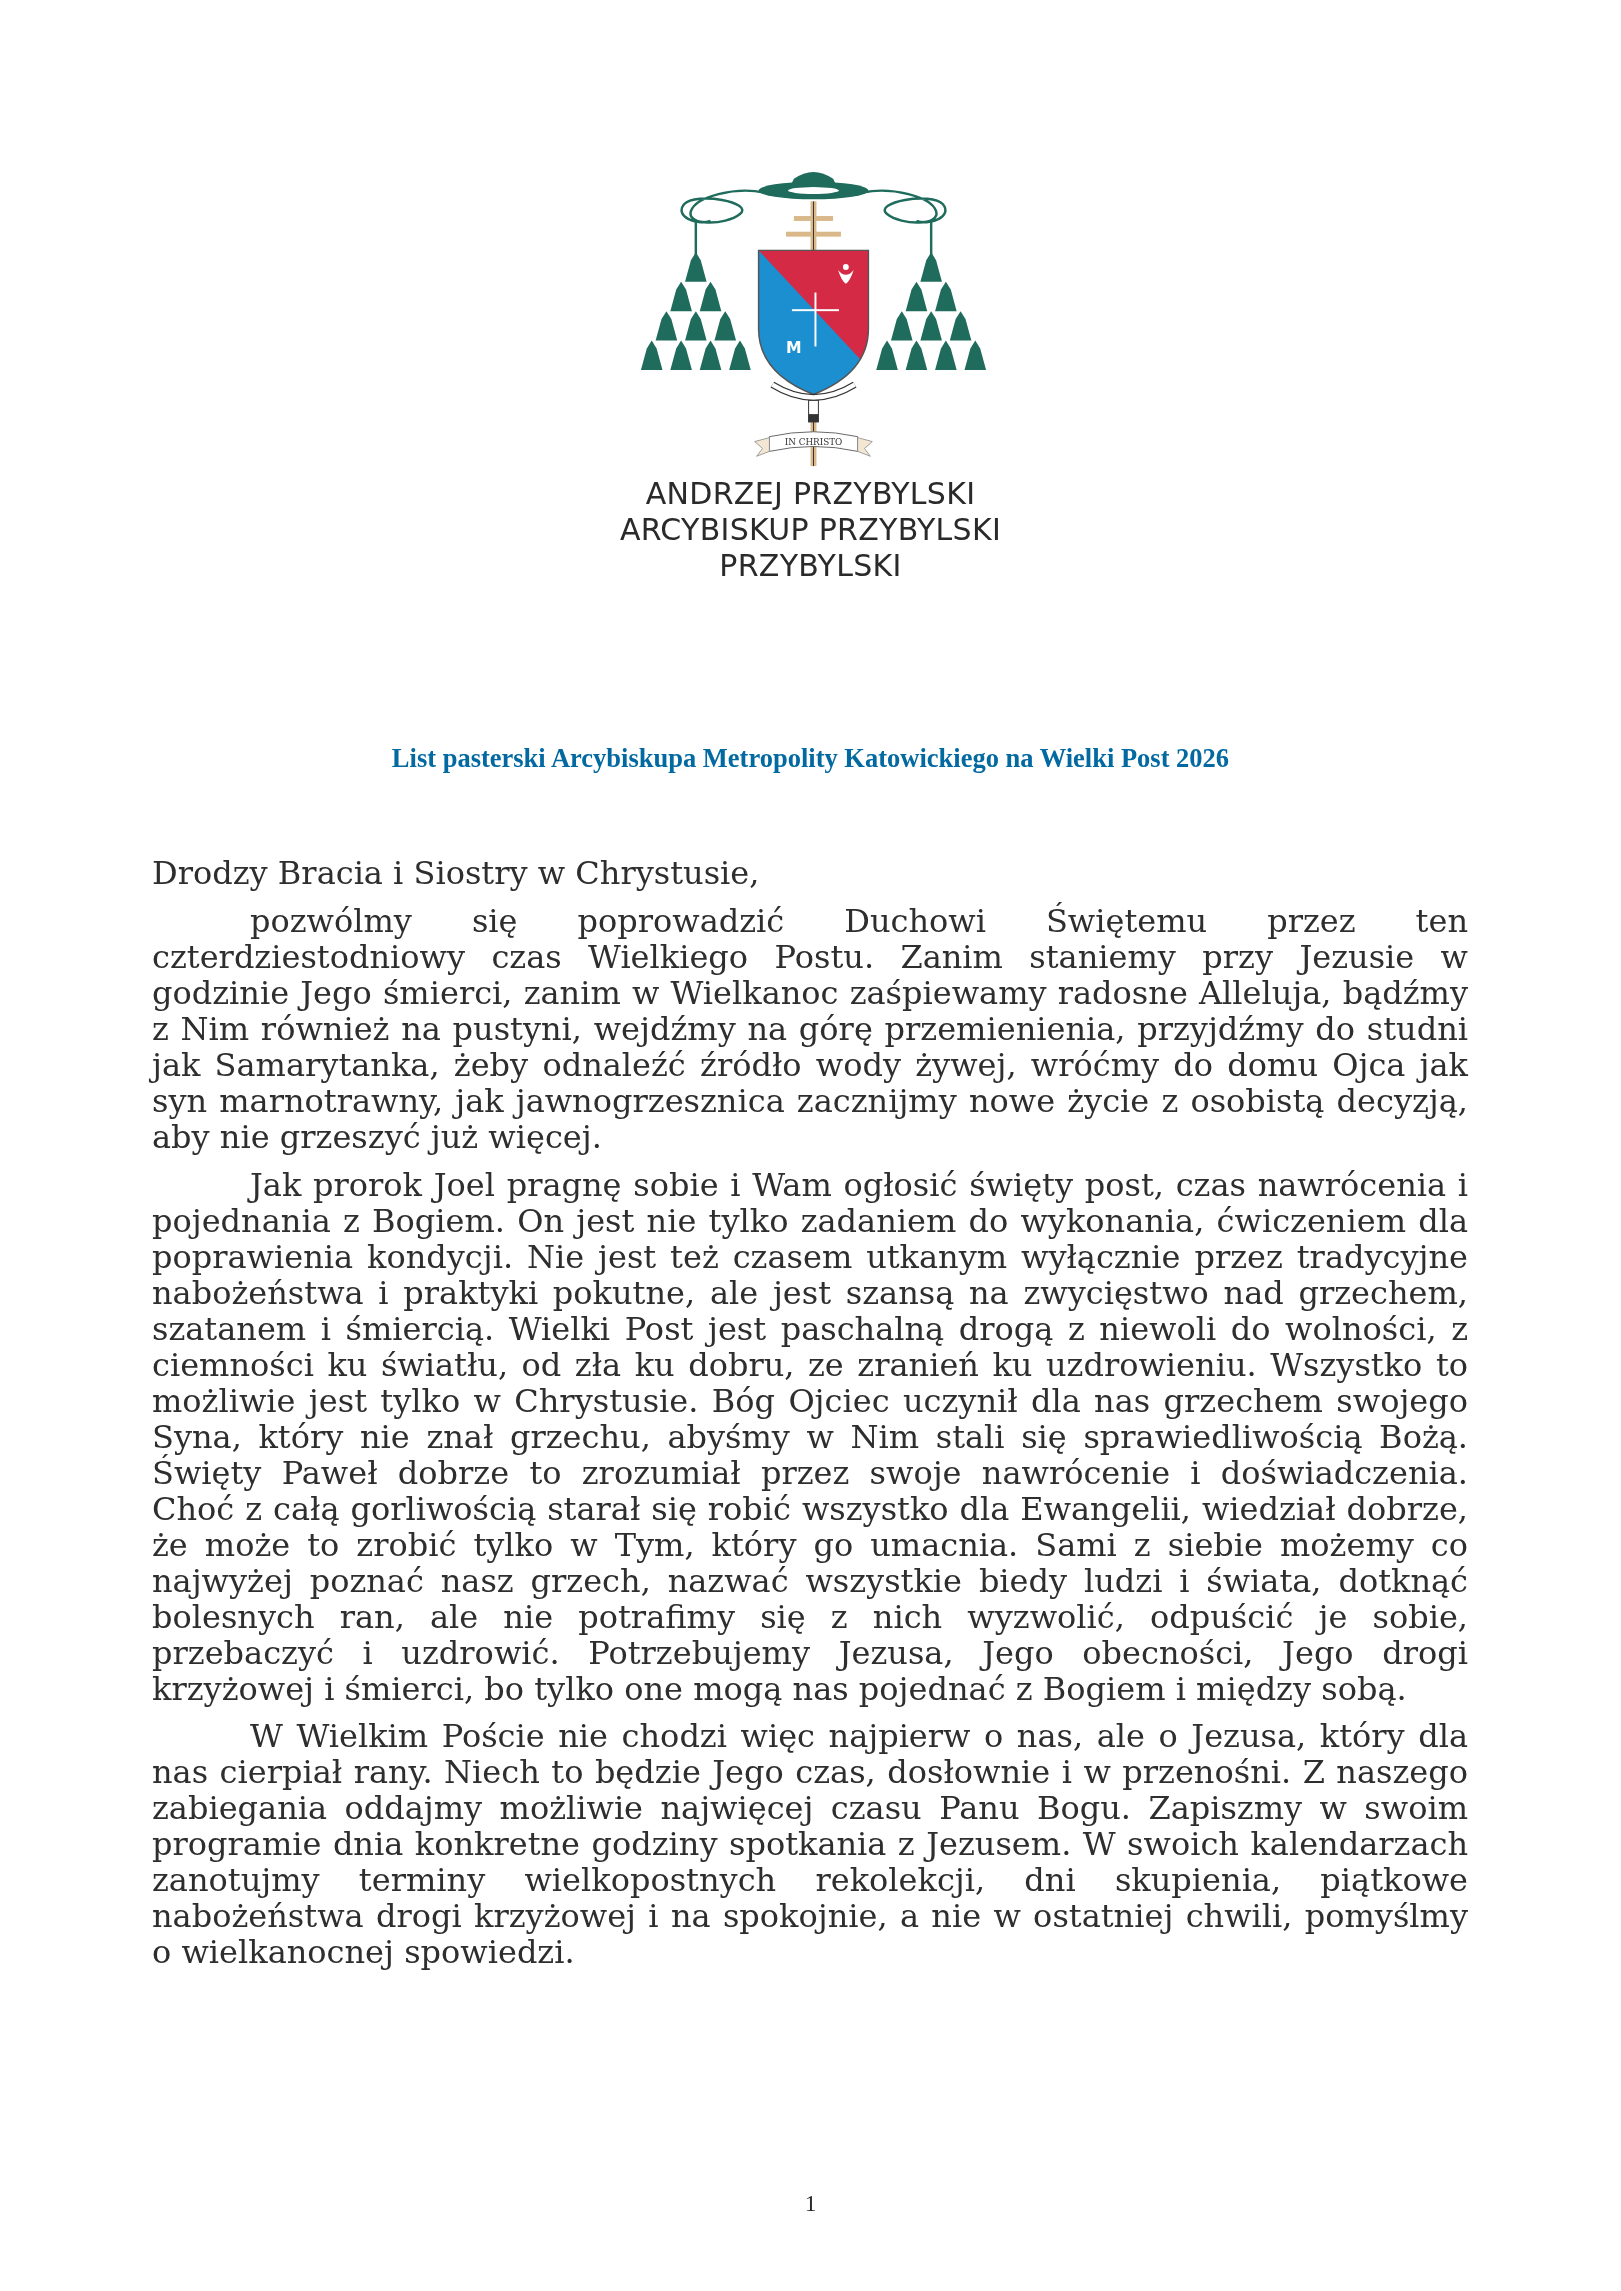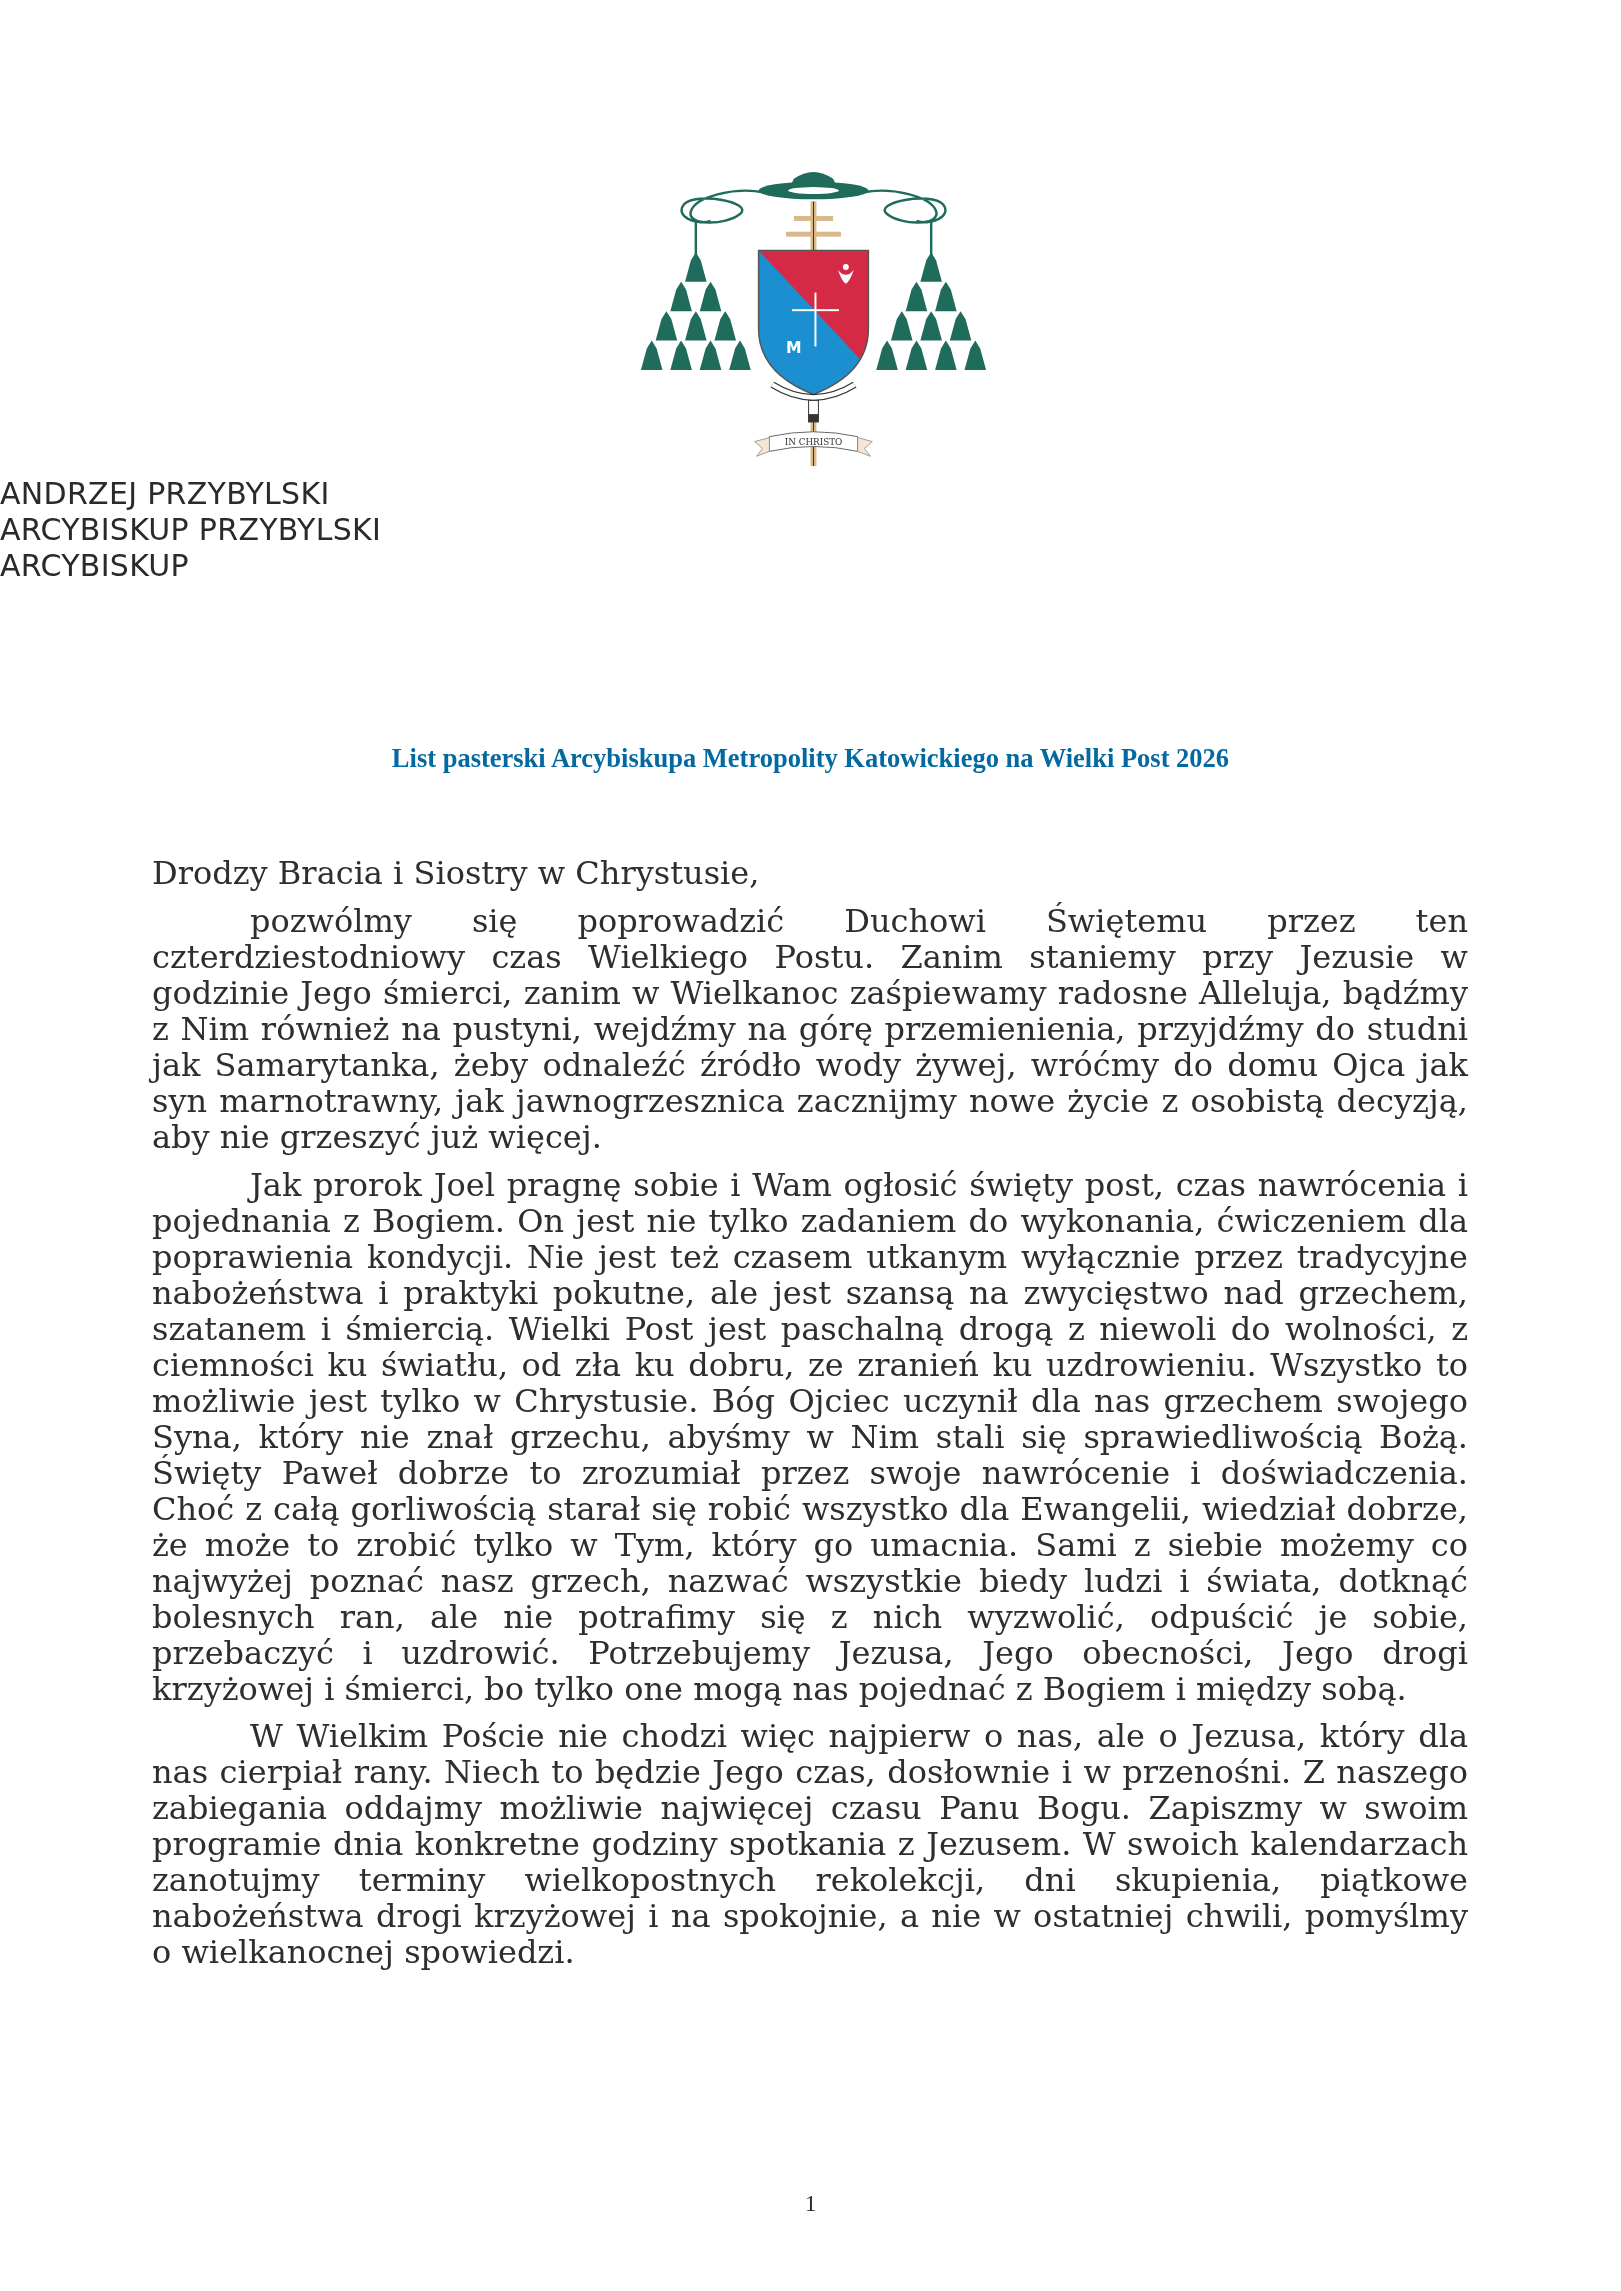--- a/index.html
+++ b/index.html
@@ -1,21 +1,21 @@
 <!DOCTYPE html>
 <html><head>
 <meta charset="utf-8">
 <style>
   html, body { margin: 0; padding: 0; background: #ffffff; }
   body { width: 1621px; height: 2292px; position: relative; overflow: hidden; color: #2b2b2b; }
   .page { position: absolute; left: 0; top: 0; width: 1621px; height: 2292px; }
 
   .crest { position: absolute; left: 637px; top: 167px; width: 353px; height: 304px; }
 
-  .author { position: absolute; left: 0; top: 476px; width: 1621px; 
+  .author { position: absolute; left: 0; top: 476px; width: 1621px; text-align: center;
     font-family: "DejaVu Sans", sans-serif; font-weight: normal; color: #2a2a2a; }
   .author div { font-size: 30px; line-height: 36px; letter-spacing: 0.3px; }
 
   .title { position: absolute; left: 0; top: 743px; width: 1621px; text-align: center;
     font-family: "Liberation Serif", serif; font-weight: bold; font-size: 26.5px; color: #0369a1; }
 
   .body { position: absolute; left: 152px; width: 1316px; top: 855px;
     font-family: "DejaVu Serif", serif; font-size: 32px; line-height: 36px; color: #2e2e2e; }
   .salutation { margin: 0 0 11.8px 0; }
   .para { margin: 0 0 11.8px 0; text-align: justify; text-indent: 98px; }
@@ -95,21 +95,21 @@
 
     <path d="M135 275 Q180 265 225 275 L225 290 Q180 280 135 290 Z" fill="#ffffff" stroke="#666" stroke-width="1"></path>
     <path d="M120 280 L135 276 L135 290 L122 295 L128 287 Z" fill="#f3e7d4" stroke="#888" stroke-width="0.8"></path>
     <path d="M240 280 L225 276 L225 290 L238 295 L232 287 Z" fill="#f3e7d4" stroke="#888" stroke-width="0.8"></path>
     <text x="180" y="284" text-anchor="middle" font-family="DejaVu Serif, serif" font-size="9" fill="#333">IN CHRISTO</text>
   </svg>
 
   <div class="author">
     <div>ANDRZEJ PRZYBYLSKI</div>
     <div>ARCYBISKUP PRZYBYLSKI</div>
-    <div>ARCYBISKUP</div>
+    <div>PRZYBYLSKI</div>
   </div>
 
   <div class="title">List pasterski Arcybiskupa Metropolity Katowickiego na Wielki Post 2026</div>
 
   <div class="body">
     <p class="salutation">Drodzy Bracia i Siostry w Chrystusie,</p>
     <p class="para">pozwólmy się poprowadzić Duchowi Świętemu przez ten czterdziestodniowy czas Wielkiego Postu. Zanim staniemy przy Jezusie w godzinie Jego śmierci, zanim w Wielkanoc zaśpiewamy radosne Alleluja, bądźmy z Nim również na pustyni, wejdźmy na górę przemienienia, przyjdźmy do studni jak Samarytanka, żeby odnaleźć źródło wody żywej, wróćmy do domu Ojca jak syn marnotrawny, jak jawnogrzesznica zacznijmy nowe życie z osobistą decyzją, aby nie grzeszyć już więcej.</p>
     <p class="para">Jak prorok Joel pragnę sobie i Wam ogłosić święty post, czas nawrócenia i pojednania z Bogiem. On jest nie tylko zadaniem do wykonania, ćwiczeniem dla poprawienia kondycji. Nie jest też czasem utkanym wyłącznie przez tradycyjne nabożeństwa i praktyki pokutne, ale jest szansą na zwycięstwo nad grzechem, szatanem i śmiercią. Wielki Post jest paschalną drogą z niewoli do wolności, z ciemności ku światłu, od zła ku dobru, ze zranień ku uzdrowieniu. Wszystko to możliwie jest tylko w Chrystusie. Bóg Ojciec uczynił dla nas grzechem swojego Syna, który nie znał grzechu, abyśmy w Nim stali się sprawiedliwością Bożą. Święty Paweł dobrze to zrozumiał przez swoje nawrócenie i doświadczenia. Choć z całą gorliwością starał się robić wszystko dla Ewangelii, wiedział dobrze, że może to zrobić tylko w Tym, który go umacnia. Sami z siebie możemy co najwyżej poznać nasz grzech, nazwać wszystkie biedy ludzi i świata, dotknąć bolesnych ran, ale nie potrafimy się z nich wyzwolić, odpuścić je sobie, przebaczyć i uzdrowić. Potrzebujemy Jezusa, Jego obecności, Jego drogi krzyżowej i śmierci, bo tylko one mogą nas pojednać z Bogiem i między sobą.</p>
     <p class="para">W Wielkim Poście nie chodzi więc najpierw o nas, ale o Jezusa, który dla nas cierpiał rany. Niech to będzie Jego czas, dosłownie i w przenośni. Z naszego zabiegania oddajmy możliwie najwięcej czasu Panu Bogu. Zapiszmy w swoim programie dnia konkretne godziny spotkania z Jezusem. W swoich kalendarzach zanotujmy terminy wielkopostnych rekolekcji, dni skupienia, piątkowe nabożeństwa drogi krzyżowej i na spokojnie, a nie w ostatniej chwili, pomyślmy o wielkanocnej spowiedzi.</p>
   </div>

